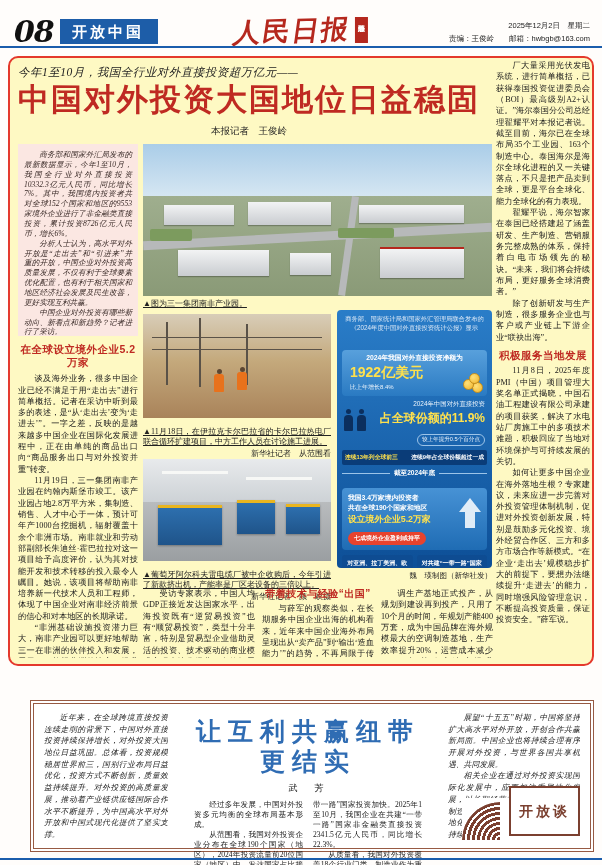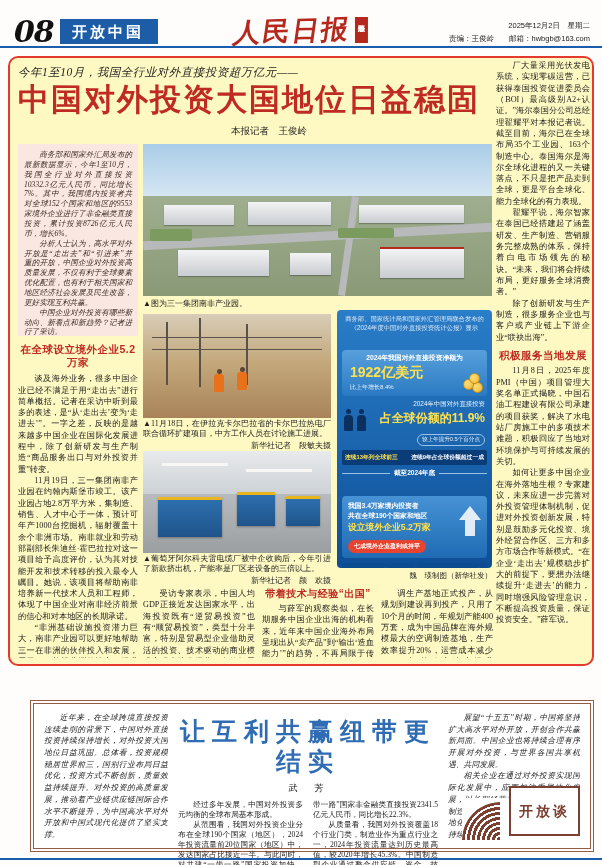--- a/index.html
+++ b/index.html
@@ -13,36 +13,36 @@
   .masthead { position:absolute; left:50%; top:13px; transform:translateX(-50%); display:flex; align-items:flex-start; }
   .masthead-title { font:900 27px "Liberation Serif",serif; color:#b5281e; transform:skewX(-10deg) rotate(-2deg); letter-spacing:2px; }
   .edition-badge { background:#b5281e; color:#fff; font:bold 7px "Liberation Sans",sans-serif; writing-mode:vertical-rl; padding:2px 2px; margin-left:5px; margin-top:4px; height:26px; line-height:1.3; }
   .dateblock { position:absolute; right:12px; top:20px; text-align:right; font:7.5px/1.7 "Liberation Sans",sans-serif; color:#222; }
   .header-rule { position:absolute; left:0; top:46px; width:602px; height:2px; background:#1b5dac; }
 
   
   .main-box { position:absolute; left:8px; top:56px; width:586px; height:610px; border:2.5px solid #e4392c; border-radius:10px; background:#fef9c3; }
   .eyebrow { position:absolute; left:8px; top:7px; font:italic 11.5px "Liberation Serif",serif; color:#222; letter-spacing:.5px; }
   .headline { position:absolute; left:0; top:25px; width:478px; text-align:center; font:bold 31px/1.1 "Liberation Serif",serif; color:#bf2a22; letter-spacing:2px; }
-  .byline { position:absolute; left:0; top:67px; width:478px; text-align:center; font:9.5px "Liberation Sans",sans-serif; color:#222;margin-left:20px; }
+  .byline { position:absolute; left:0; top:67px; width:478px; text-align:center; font:9.5px "Liberation Sans",sans-serif; color:#222; }
 
   .col1 { position:absolute; left:8px; top:86px; width:120px; height:514px; overflow:hidden; }
   .intro-box { background:#fbe7e2; padding:6px 6px; height:192px; overflow:hidden; }
   .intro-box p { font:italic 7.6px/1.3 "Liberation Serif",serif; color:#3a2b28; text-align:justify; text-indent:2em; }
   .subhead { color:#bf2a22; font:bold 10.5px/1.2 "Liberation Sans",sans-serif; text-align:center; margin:7px 0 5px; letter-spacing:.5px; }
   .bodytext p { font:8.2px/1.38 "Liberation Serif",serif; color:#1a1a1a; text-align:justify; text-indent:2em; }
 
   .photo { position:relative; overflow:hidden; background:#ccc; }
   .photo1 { position:absolute; left:133px; top:86px; width:349px; height:152px; }
-  .caption { font:8px/1.3 "Liberation Serif",serif; color:#222; text-align:justify; }
+  .caption { font:8px/1.3 "Liberation Serif",serif; color:#222; text-align:justify;text-decoration:underline; }
   .cap1 { position:absolute; left:133px; top:241px; width:349px; }
   .photos-col { position:absolute; left:133px; top:256px; width:188px; }
   .photo2 { width:188px; height:104px; }
   .photo3 { width:188px; height:102px; }
-  .cap-block { margin:1px 0 3px; }
+  .cap-block { margin:9px 0 3px; }
   .credit { float:right; font:8px "Liberation Serif",serif; color:#222; padding-left:6px; }
 
   
   .infographic { position:absolute; left:327px; top:252px; width:155px; height:258px; background:linear-gradient(180deg,#2a7dc8 0%,#0d4f97 100%); border-radius:4px; padding:5px 5px; font-family:"Liberation Sans",sans-serif; overflow:hidden; }
   .ig-head { font:6.3px/1.35 "Liberation Sans",sans-serif; color:#dce9f7; text-align:center; }
   .ig-p1 { margin-top:18px; background:linear-gradient(180deg,#58a0dc,#2a7ac2); border-radius:4px; padding:3px 4px 4px; position:relative; }
   .ig-p1-label { color:#fff; font-size:6.8px; font-weight:bold; text-align:center; }
   .ig-p1-value { color:#ffe14d; font-size:14px; font-weight:bold; text-align:left; padding-left:4px; margin-top:1px; }
   .ig-p1-sub { color:#eaf3fb; font-size:6px; padding-left:4px; margin-top:1px; }
   .coin { position:absolute; width:11px; height:11px; border-radius:50%; background:radial-gradient(circle at 35% 35%,#ffe07a,#f0b52c); border:1px solid #c8901c; }
@@ -52,21 +52,21 @@
   .ig-p2-text { flex:1; text-align:right; }
   .ig-p2-l1 { color:#eaf3fb; font-size:6.4px; }
   .ig-p2-l2 { color:#ffe14d; font-size:12px; font-weight:bold; margin-top:1px; }
   .ig-p2-sub { display:inline-block; border:1px solid #9cc4e8; border-radius:6px; color:#eaf3fb; font-size:5.6px; padding:1px 4px; margin-top:2px; }
   .ig-ribbon { margin-top:4px; background:#0a3c78; border-radius:2px; padding:3px 3px; display:flex; justify-content:space-between; }
   .ig-ribbon span:first-child { color:#ffe14d; font-size:5.8px; font-weight:bold; }
   .ig-ribbon span:last-child { color:#fff; font-size:5.8px; font-weight:bold; }
   .ig-band { margin-top:4px; display:flex; align-items:center; gap:4px; }
   .ig-band::before,.ig-band::after { content:""; flex:1; height:1px; background:#9cc4e8; }
   .ig-band span { color:#fff; font-size:6.6px; font-weight:bold; }
-  .ig-p3 { margin-top:18px; background:linear-gradient(180deg,#4792d5,#1f6cb4); border-radius:4px; padding:5px 6px; position:relative; }
+  .ig-p3 { margin-top:10px; background:linear-gradient(180deg,#4792d5,#1f6cb4); border-radius:4px; padding:5px 6px; position:relative; }
   .ig-p3-l1,.ig-p3-l2 { color:#fff; font-size:6.8px; font-weight:bold; line-height:1.5; }
   .ig-p3-l3 { color:#ffe14d; font-size:8.8px; font-weight:bold; margin-top:1px; }
   .ig-badge { display:inline-block; background:#e8432e; color:#fff; border-radius:8px; padding:2px 6px; font-size:6px; font-weight:bold; margin-top:3px; }
   .ig-arrow { position:absolute; right:6px; top:10px; width:0; height:0; border-left:11px solid transparent; border-right:11px solid transparent; border-bottom:14px solid rgba(255,255,255,.85); }
   .ig-arrow::after { content:""; position:absolute; left:-5px; top:14px; width:10px; height:16px; background:rgba(255,255,255,.85); }
   .ig-bottom { margin-top:5px; display:flex; gap:4px; }
   .ig-cell { flex:1; background:#0e4c92; border-radius:3px; padding:4px 3px; color:#fff; font-size:6px; line-height:1.45; text-align:center; font-weight:bold; }
   .ig-credit { position:absolute; left:327px; top:513px; width:155px; text-align:right; font:7.5px "Liberation Serif",serif; color:#222; }
 
   
@@ -86,21 +86,21 @@
   .p2bg { left:0; top:0; right:0; bottom:0; background:linear-gradient(180deg,#d8cdb8 0%,#c4a97c 45%,#a9835a 100%); }
   .lattice { background:#5a5248; }
   .worker { width:10px; height:18px; background:#e8721c; border-radius:3px 3px 1px 1px; }
   .worker::before { content:""; position:absolute; top:-5px; left:2.5px; width:5px; height:5px; border-radius:50%; background:#5c4632; }
   .p3ceil { left:0; top:0; right:0; height:42%; background:linear-gradient(180deg,#e8eaec,#cdd2d6); }
   .p3floor { left:0; top:42%; right:0; bottom:0; background:linear-gradient(180deg,#b9bcbe,#9a9e a1); background:linear-gradient(180deg,#b9bcbe,#9a9ea1); }
   .machine { background:linear-gradient(180deg,#2d6fae,#1f548a); border-top:3px solid #e9b51f; box-shadow:0 1px 2px rgba(0,0,0,.3); }
   .lightstrip { background:#f7f8f6; height:3px; }
 
   
-  .bottom-box { position:absolute; left:30px; top:700px; width:564px; height:152px; border:4px double #975a43; background:#fff; padding:8px 10px; display:flex; gap:10px; }
+  .bottom-box { position:absolute; left:30px; top:700px; width:564px; height:152px; border:4px double #975a43; background:#fff; padding:8px 10px; display:flex; gap:26px; }
   .b-left { width:124px; height:100%; overflow:hidden; }
   .b-left p, .b-right p { font:italic 7.8px/1.5 "Liberation Serif",serif; color:#222; text-align:justify; text-indent:2em; }
   .b-center { flex:1; }
   .b-title { text-align:center; font:bold 25px/1.2 "Liberation Sans",sans-serif; color:#2f6cb3; letter-spacing:7px; margin-top:4px; }
   .b-author { text-align:center; font:9px "Liberation Sans",sans-serif; color:#222; margin:6px 0 5px; letter-spacing:4px; }
   .b-body { column-count:2; column-gap:10px; height:86px; overflow:hidden; }
   .b-body p { font:7.6px/1.32 "Liberation Serif",serif; color:#1a1a1a; text-align:justify; text-indent:2em; }
   .b-right { width:132px; position:relative; height:100%; overflow:hidden; }
   .kft-logo { position:absolute; right:0; bottom:0; width:118px; height:42px; background:#fff; }
   .kft-swoosh { position:absolute; left:0; bottom:0; width:38px; height:38px; background:
@@ -132,21 +132,21 @@
     <div class="byline">本报记者　王俊岭</div>
 
     <div class="col1">
       <div class="intro-box">
         <p>商务部和国家外汇局发布的最新数据显示，今年1至10月，我国全行业对外直接投资10332.3亿元人民币，同比增长7%。其中，我国境内投资者共对全球152个国家和地区的9553家境外企业进行了非金融类直接投资，累计投资8726亿元人民币，增长6%。</p>
         <p>分析人士认为，高水平对外开放是“走出去”和“引进来”并重的开放，中国企业对外投资高质量发展，不仅有利于全球要素优化配置，也有利于相关国家和地区经济社会发展及民生改善，更好实现互利共赢。</p>
         <p>中国企业对外投资有哪些新动向、新看点和新趋势？记者进行了采访。</p>
       </div>
       <div class="subhead">在全球设立境外企业5.2万家</div>
       <div class="bodytext">
-        <p>谈及海外业务，很多中国企业已经不满足于用“走出去”进行简单概括。记者在采访中听到最多的表述，是“从‘走出去’变为‘走进去’”。一字之差，反映的是越来越多中国企业在国际化发展进程中，除了创新研发与生产制造“商品服务出口与对外投资并重”转变。</p>
+        <p>谈及海外业务，很多中国企业已经不满足于用“走出去”进行简单概括。记者在采访中听到最多的表述，是“从‘走出去’变为‘走进去’”。一字之差，反映的是越来越多中国企业在国际化发展进程中，正在由单纯的商品出口向“商品服务出口与对外投资并重”转变。</p>
         <p>11月19日，三一集团南非产业园在约翰内斯堡市竣工。该产业园占地2.8万平方米，集制造、销售、人才中心于一体，预计可年产1000台挖掘机，辐射覆盖十余个非洲市场。南非就业和劳动部副部长朱迪丝·霍巴拉拉对这一项目给予高度评价，认为其对技能开发和技术转移的投入最令人瞩目。她说，该项目将帮助南非培养新一代技术人员和工程师，体现了中国企业对南非经济前景的信心和对本地区的长期承诺。</p>
         <p>“非洲基础设施投资潜力巨大，南非产业园可以更好地帮助三一在非洲的伙伴投入和发展，展示三一扎根非洲的决心，提升整机交付速度和配件保供能力。”三一非洲大区事业部南非国区总经理对本报记者说。</p>
 
       </div>
     </div>
 
     <div class="photo photo1">
       <div class="dec sky"></div>
       <div class="dec ground1"></div>
       <div class="dec road" style="left:0;top:58%;width:100%;height:9px;transform:rotate(-3deg);"></div>
@@ -168,21 +168,21 @@
         <div class="dec lattice" style="left:12%;top:8%;width:2px;height:60%;"></div>
         <div class="dec lattice" style="left:30%;top:4%;width:2px;height:66%;"></div>
         <div class="dec lattice" style="left:55%;top:10%;width:2px;height:58%;"></div>
         <div class="dec lattice" style="left:5%;top:22%;width:90%;height:1px;"></div>
         <div class="dec lattice" style="left:5%;top:34%;width:90%;height:1px;"></div>
         <div class="dec worker" style="position:absolute;left:38%;top:58%;"></div>
         <div class="dec worker" style="position:absolute;left:50%;top:56%;"></div>
       </div>
       <div class="caption cap-block">
         <span>▲11月18日，在伊拉克卡尔巴拉省的卡尔巴拉热电厂联合循环扩建项目，中方工作人员在讨论施工进展。</span>
-        <span class="credit">新华社记者　段敏夫摄</span>
+        <span class="credit">新华社记者　从范围看</span>
       </div>
       <div class="photo photo3">
         <div class="dec p3ceil"></div>
         <div class="dec p3floor"></div>
         <div class="dec lightstrip" style="left:10%;top:12%;width:35%;"></div>
         <div class="dec lightstrip" style="left:55%;top:18%;width:35%;"></div>
         <div class="dec machine" style="left:8%;top:45%;width:34%;height:40%;"></div>
         <div class="dec machine" style="left:50%;top:40%;width:20%;height:34%;"></div>
         <div class="dec machine" style="left:76%;top:44%;width:18%;height:30%;"></div>
       </div>
@@ -237,21 +237,21 @@
     </div>
     <div class="band-col colB bodytext">
       <div class="subhead">带着技术与经验“出国”</div>
       <p>与薛军的观察类似，在长期服务中国企业出海的机构看来，近年来中国企业海外布局呈现出从“卖产品”到“输出‘造血能力’”的趋势，不再局限于传统贸易导向。9月23日，海尔智家位于泰国春武里的空</p>
     </div>
     <div class="band-col colC bodytext">
       <p>调生产基地正式投产，从规划到建设再到投产，只用了10个月的时间，年规划产能400万套，成为中国品牌在海外规模最大的空调制造基地，生产效率提升20%，运营成本减少15%，订单响应速度提升50%……一组组数据，诠释了这座基地已成为海尔智家全球制造布局中的关键一环。</p>
     </div>
 
     <div class="col5 bodytext">
-      <p>厂大量采用光伏发电系统，实现零碳运营，已获得泰国投资促进委员会（BOI）最高级别A2+认证。”海尔泰国分公司总经理翟耀平对本报记者说。截至目前，海尔已在全球布局35个工业园、163个制造中心。泰国海尔是海尔全球化进程的又一关键落点，不只是把产品卖到全球，更是平台全球化、能力全球化的有力表现。</p>
+      <p>厂大量采用光伏发电系统，进行简单概括，已获得泰国投资促进委员会（BOI）最高级别A2+认证。”海尔泰国分公司总经理翟耀平对本报记者说。截至目前，海尔已在全球布局35个工业园、163个制造中心。泰国海尔是海尔全球化进程的又一关键落点，不只是把产品卖到全球，更是平台全球化、能力全球化的有力表现。</p>
       <p>翟耀平说，海尔智家在泰国已经搭建起了涵盖研发、生产制造、营销服务完整成熟的体系，保持着白电市场领先的秘诀。“未来，我们将会持续布局，更好服务全球消费者。”</p>
       <p>除了创新研发与生产制造，很多服务企业也与客户或产业链上下游企业“联袂出海”。</p>
       <div class="subhead">积极服务当地发展</div>
       <p>11月8日，2025年度PMI（中国）项目管理大奖名单正式揭晓，中国石油工程建设有限公司承建的项目获奖，解决了水电站厂房施工中的多项技术难题，积极回应了当地对环境保护与可持续发展的关切。</p>
       <p>如何让更多中国企业在海外落地生根？专家建议，未来应进一步完善对外投资管理体制机制，促进对外投资创新发展，特别是鼓励多元化投资、境外经贸合作区、三方和多方市场合作等新模式。“在企业‘走出去’规模稳步扩大的前提下，要想办法继续提升‘走进去’的能力，同时增强风险管理意识，不断提高投资质量，保证投资安全。”薛军说。</p>
     </div>
   </div>
 
   <div class="bottom-box">
     <div class="b-left">

